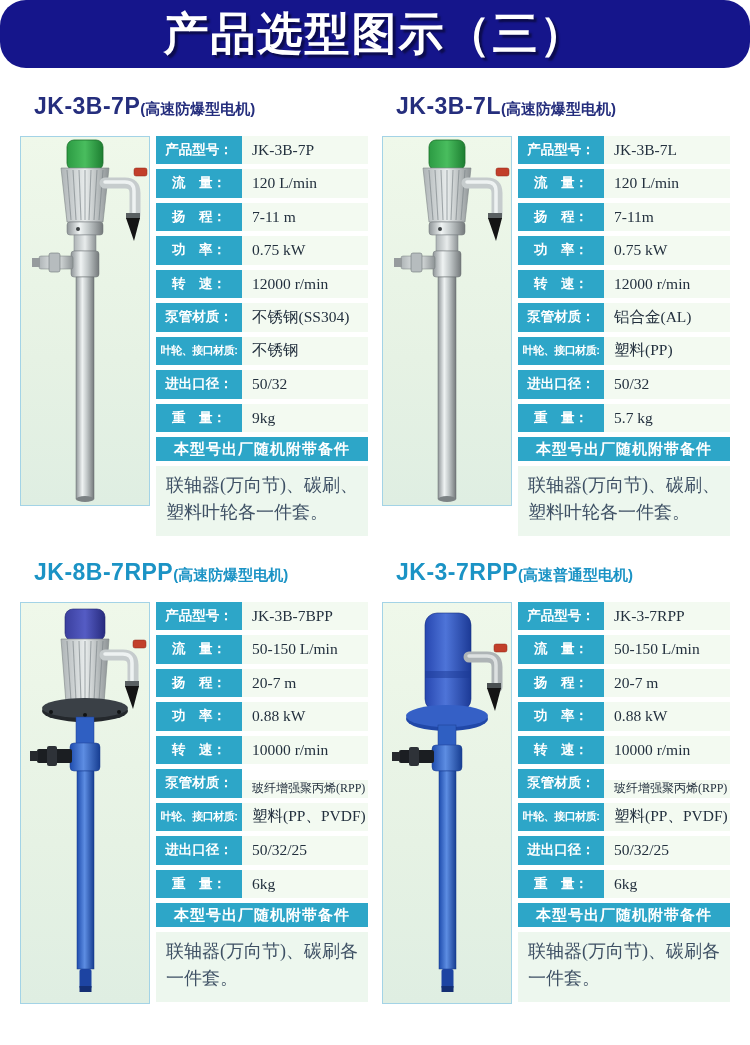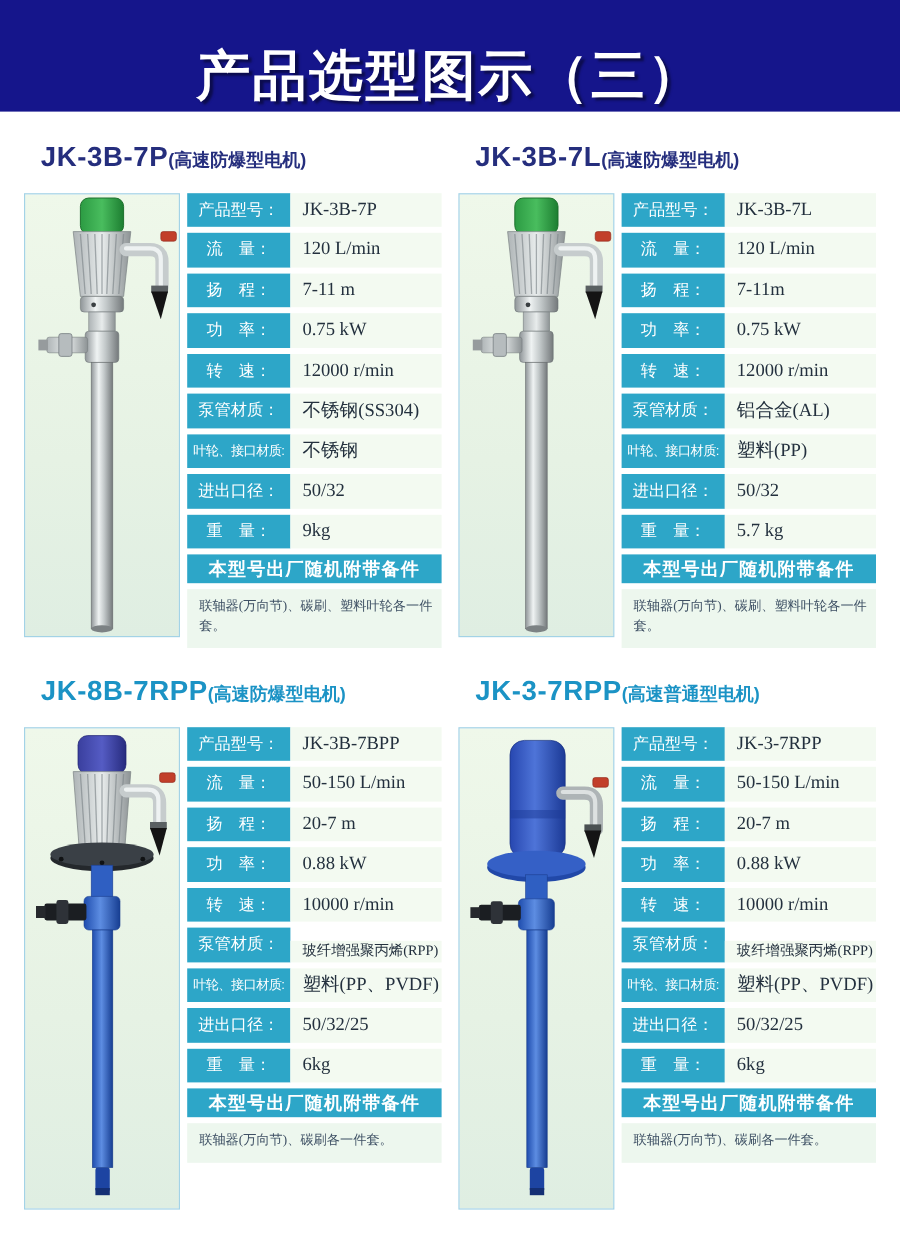--- a/index.html
+++ b/index.html
@@ -8,22 +8,22 @@
     --title-navy:#252e7d;
     --title-cyan:#1b93c5;
   }
   *{box-sizing:border-box;}
   html,body{margin:0;padding:0;}
   body{
     width:750px;min-height:1045px;background:#ffffff;
     font-family:"Liberation Sans",sans-serif;
   }
   .header{
-    height:93px;background:var(--header-bg);
-    display:flex;align-items:flex-end;justify-content:center;
+    height:68px;background:var(--header-bg);
+    display:flex;align-items:center;justify-content:center;border-radius:26px;
   }
   .header h1{
     margin:0;color:#ffffff;font-size:45px;font-weight:900;letter-spacing:2px;
     text-shadow:3px 3px 2px rgba(0,0,0,0.45);
   }
   .grid{
     display:grid;grid-template-columns:1fr 1fr;
     column-gap:14px;row-gap:22px;
     padding:24px 20px 10px 20px;
   }
@@ -40,37 +40,37 @@
     display:flex;align-items:flex-start;justify-content:center;overflow:hidden;
   }
   .imgbox.h-top{height:370px;}
   .imgbox.h-bottom{height:402px;}
   .spec{flex:1;display:flex;flex-direction:column;gap:5px;}
   .rows{display:flex;flex-direction:column;gap:5px;}
   .row{display:flex;height:28.5px;}
   .row .lbl{
     flex:none;width:86px;background:var(--teal);color:#fff;
     display:flex;align-items:center;justify-content:center;
-    font-size:13.5px;font-weight:normal;white-space:pre;
+    font-size:13.5px;font-weight:bold;white-space:pre;
   }
   .row.small-label .lbl{font-size:11px;letter-spacing:-0.5px;}
   .row .val{
     flex:1;background:#f3faf1;display:flex;align-items:center;
     padding-left:10px;color:#23303e;
     font-family:"Liberation Serif",serif;font-size:15.5px;white-space:nowrap;
   }
   .row.long-val .val{font-size:12px;margin-top:11px;}
   .banner{
     height:24px;background:var(--teal);color:#fff;
     display:flex;align-items:center;justify-content:center;
     font-size:15px;font-weight:bold;letter-spacing:1px;white-space:nowrap;
   }
   .acc{
     background:#edf7ee;color:#3e5064;
-    font-family:"Liberation Serif",serif;font-size:11px;line-height:1.5;
+    font-family:"Liberation Serif",serif;font-size:18px;line-height:1.5;
     padding:6px 4px 10px 10px;
   }
   .pump{display:block;}
 </style>
 </head>
 <body>
 
 <svg width="0" height="0" style="position:absolute" aria-hidden="true">
   <defs>
     <linearGradient id="gSteel" x1="0" y1="0" x2="1" y2="0">

